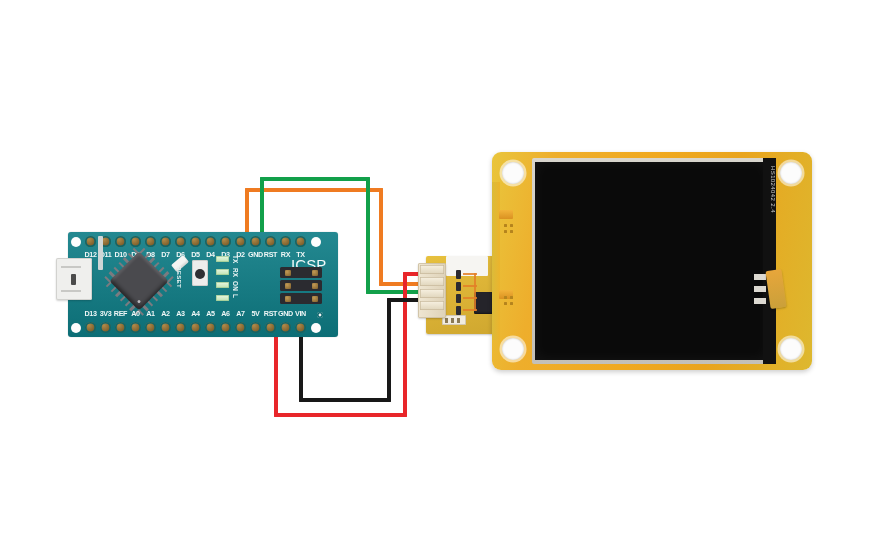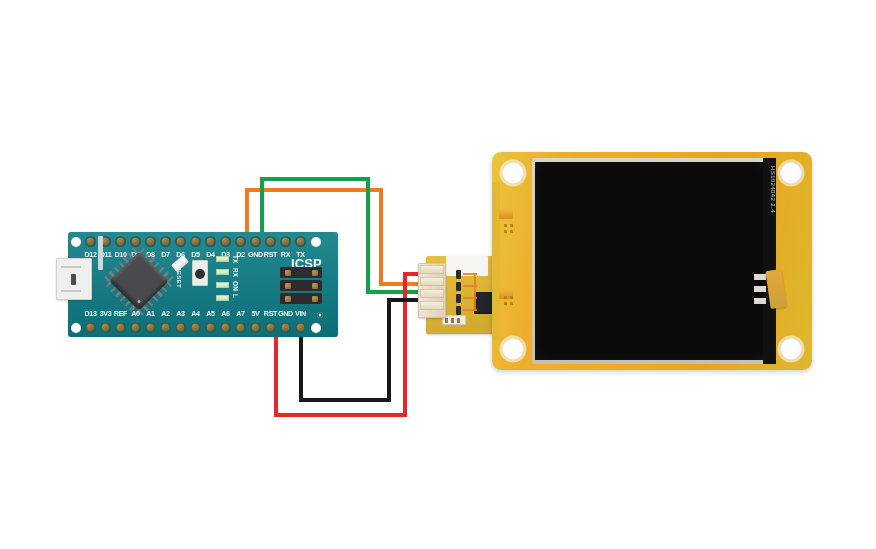--- a/index.html
+++ b/index.html
@@ -40,21 +40,21 @@
        border-radius:2px;box-shadow:inset 0 0 0 1px #cfcfcd;}
   .btn:after{content:"";position:absolute;left:2.8px;top:8.5px;width:10px;height:10px;
        border-radius:50%;background:#2f2f33;}
   .reset-lbl{position:absolute;left:108px;top:34px;font-size:6.2px;font-weight:bold;
        color:#e8f2f2;writing-mode:vertical-rl;letter-spacing:.3px;}
   .leds{position:absolute;left:148px;top:24px;}
   .led{position:absolute;width:13px;height:5.5px;border-radius:1px;
        background:linear-gradient(180deg,#e9f7e2,#bfe2b2);box-shadow:inset 0 0 0 .7px #9fc992;}
   .ledname{position:absolute;font-size:6.4px;font-weight:bold;color:#eaf4f4;
        writing-mode:vertical-rl;letter-spacing:.2px;}
-  .icsp-t{position:absolute;left:214px;top:24px;font-size:13px;font-weight:bold;color:#f2fafa;
+  .icsp-t{position:absolute;left:214px;top:24px;font-size:15px;font-weight:normal;color:#f2fafa;
        letter-spacing:.1px;padding-left:9px;}
   .icsp{position:absolute;left:212px;top:35px;width:42px;height:37px;}
   .icsp .row{position:absolute;left:0;width:42px;height:11px;background:#2b2b30;border-radius:1.5px;}
   .icsp .row:after,.icsp .row:before{content:"";position:absolute;top:2.6px;width:6px;height:6px;
        background:radial-gradient(circle at 35% 32%,#c29a55,#7d5f2c);border-radius:1px;}
   .icsp .row:before{left:4.5px;} .icsp .row:after{right:4.5px;}
   .via2{position:absolute;left:249px;bottom:19px;width:6px;height:6px;border-radius:50%;
        background:#f4f4f4;box-shadow:inset 0 0 0 1.6px #0a666d;}
   .usb{position:absolute;left:-12px;top:26px;width:36px;height:42px;background:#efefed;
        border-radius:2px;box-shadow:inset 0 0 0 1px #d2d2cf,0 1px 2px rgba(0,0,0,.18);}

